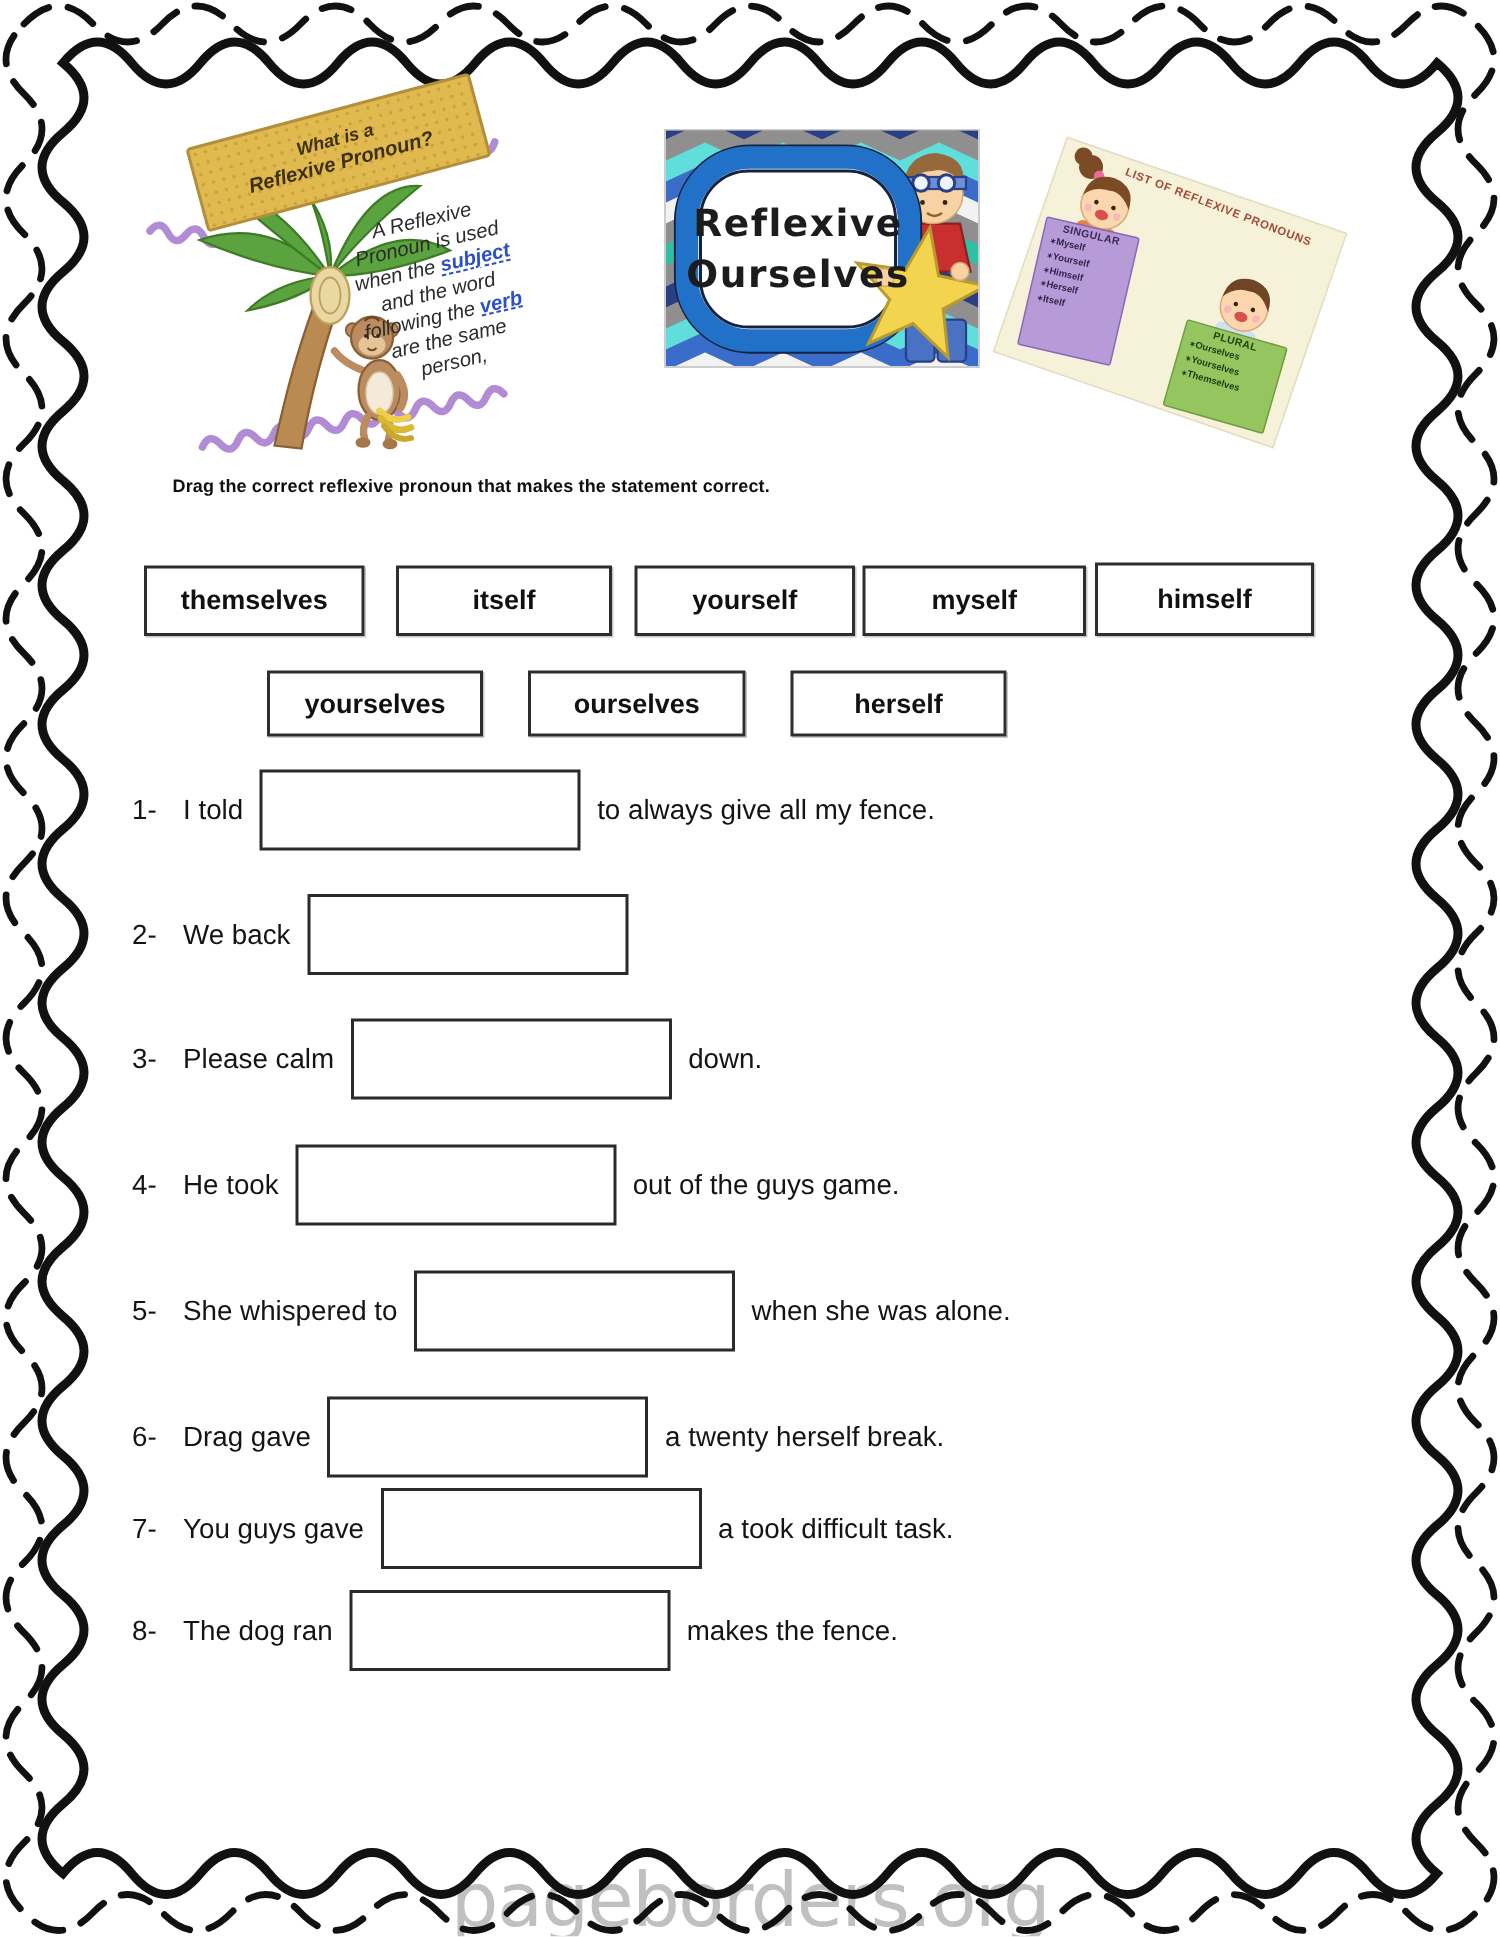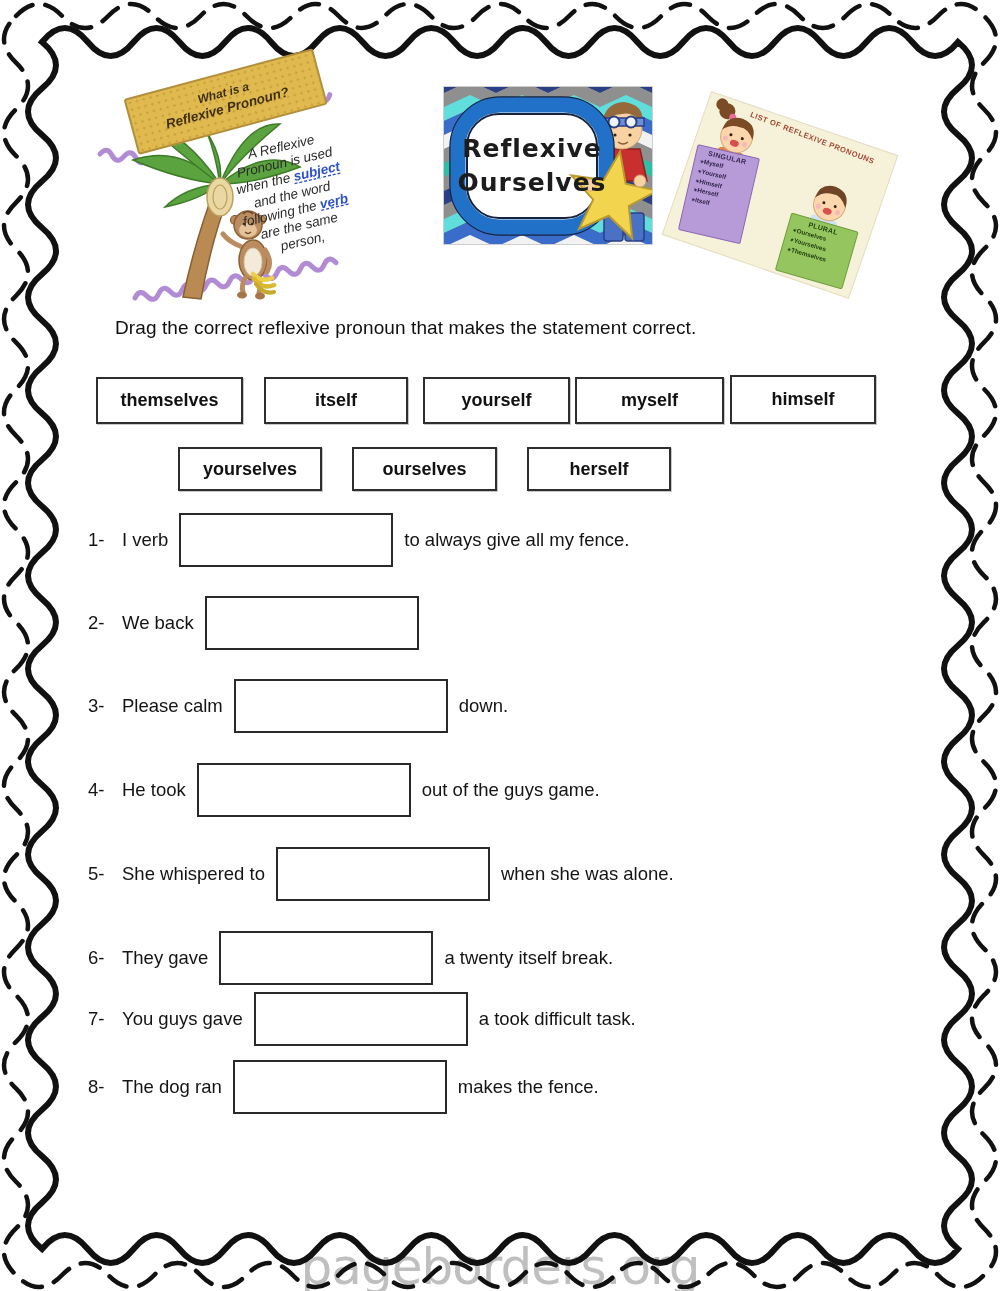--- a/index.html
+++ b/index.html
@@ -53,21 +53,21 @@
   .sign ul{margin:1px 0 0 0;padding:0 0 0 5px;list-style:none;font-size:6.3px;line-height:1.55;font-weight:bold;}
   .sign li::before{content:"\2736 ";font-size:5px;}
   .sign-purple{left:8px;top:50px;width:62px;height:86px;background:#b79bd8;border:1.5px solid #8a68b5;
                transform:rotate(-6deg);color:#30244a;}
   .sign-purple .sign-label{color:#3a2a55;}
   .sign-green{left:116px;top:86px;width:68px;height:58px;background:#95c55f;border:1.5px solid #6f9c3e;
               transform:rotate(-3deg);color:#1e3a0c;}
   .sign-green .sign-label{color:#23420f;}
 
   
-  .instruction{position:absolute;left:115px;top:317px;font-size:19px;font-weight:normal;
+  .instruction{position:absolute;left:115px;top:317px;font-size:12px;font-weight:bold;
                letter-spacing:.1px;color:#101010;}
 
   
   .chip{position:absolute;display:flex;align-items:center;justify-content:center;
         background:#fff;border:2px solid #2e2e2e;box-shadow:1px 1px 0 #c8c8c8;
         font-weight:bold;font-size:18px;color:#111;cursor:grab;}
 
   
   .sentence{position:absolute;left:88px;display:flex;align-items:center;height:53px;
             font-size:18.5px;color:#141414;white-space:nowrap;}
@@ -264,21 +264,21 @@
       <div class="chip" style="left:423px;top:377px;width:143px;height:43px;">yourself</div>
       <div class="chip" style="left:575px;top:377px;width:145px;height:43px;">myself</div>
       <div class="chip" style="left:730px;top:375px;width:142px;height:45px;">himself</div>
       <div class="chip" style="left:178px;top:447px;width:140px;height:40px;">yourselves</div>
       <div class="chip" style="left:352px;top:447px;width:141px;height:40px;">ourselves</div>
       <div class="chip" style="left:527px;top:447px;width:140px;height:40px;">herself</div>
     </div>
 
     <div class="sentence" style="top:513px;">
       <span class="s-num">1-</span>
-      <span class="s-before">I verb</span>
+      <span class="s-before">I told</span>
       <span class="answer-box"></span>
       <span class="s-after">to always give all my fence.</span>
     </div>
     <div class="sentence" style="top:596px;">
       <span class="s-num">2-</span>
       <span class="s-before">We back</span>
       <span class="answer-box"></span>
     </div>
     <div class="sentence" style="top:679px;">
       <span class="s-num">3-</span>
@@ -293,23 +293,23 @@
       <span class="s-after">out of the guys game.</span>
     </div>
     <div class="sentence" style="top:847px;">
       <span class="s-num">5-</span>
       <span class="s-before">She whispered to</span>
       <span class="answer-box"></span>
       <span class="s-after">when she was alone.</span>
     </div>
     <div class="sentence" style="top:931px;">
       <span class="s-num">6-</span>
-      <span class="s-before">They gave</span>
-      <span class="answer-box"></span>
-      <span class="s-after">a twenty itself break.</span>
+      <span class="s-before">Drag gave</span>
+      <span class="answer-box"></span>
+      <span class="s-after">a twenty herself break.</span>
     </div>
     <div class="sentence" style="top:992px;">
       <span class="s-num">7-</span>
       <span class="s-before">You guys gave</span>
       <span class="answer-box"></span>
       <span class="s-after">a took difficult task.</span>
     </div>
     <div class="sentence" style="top:1060px;">
       <span class="s-num">8-</span>
       <span class="s-before">The dog ran</span>

